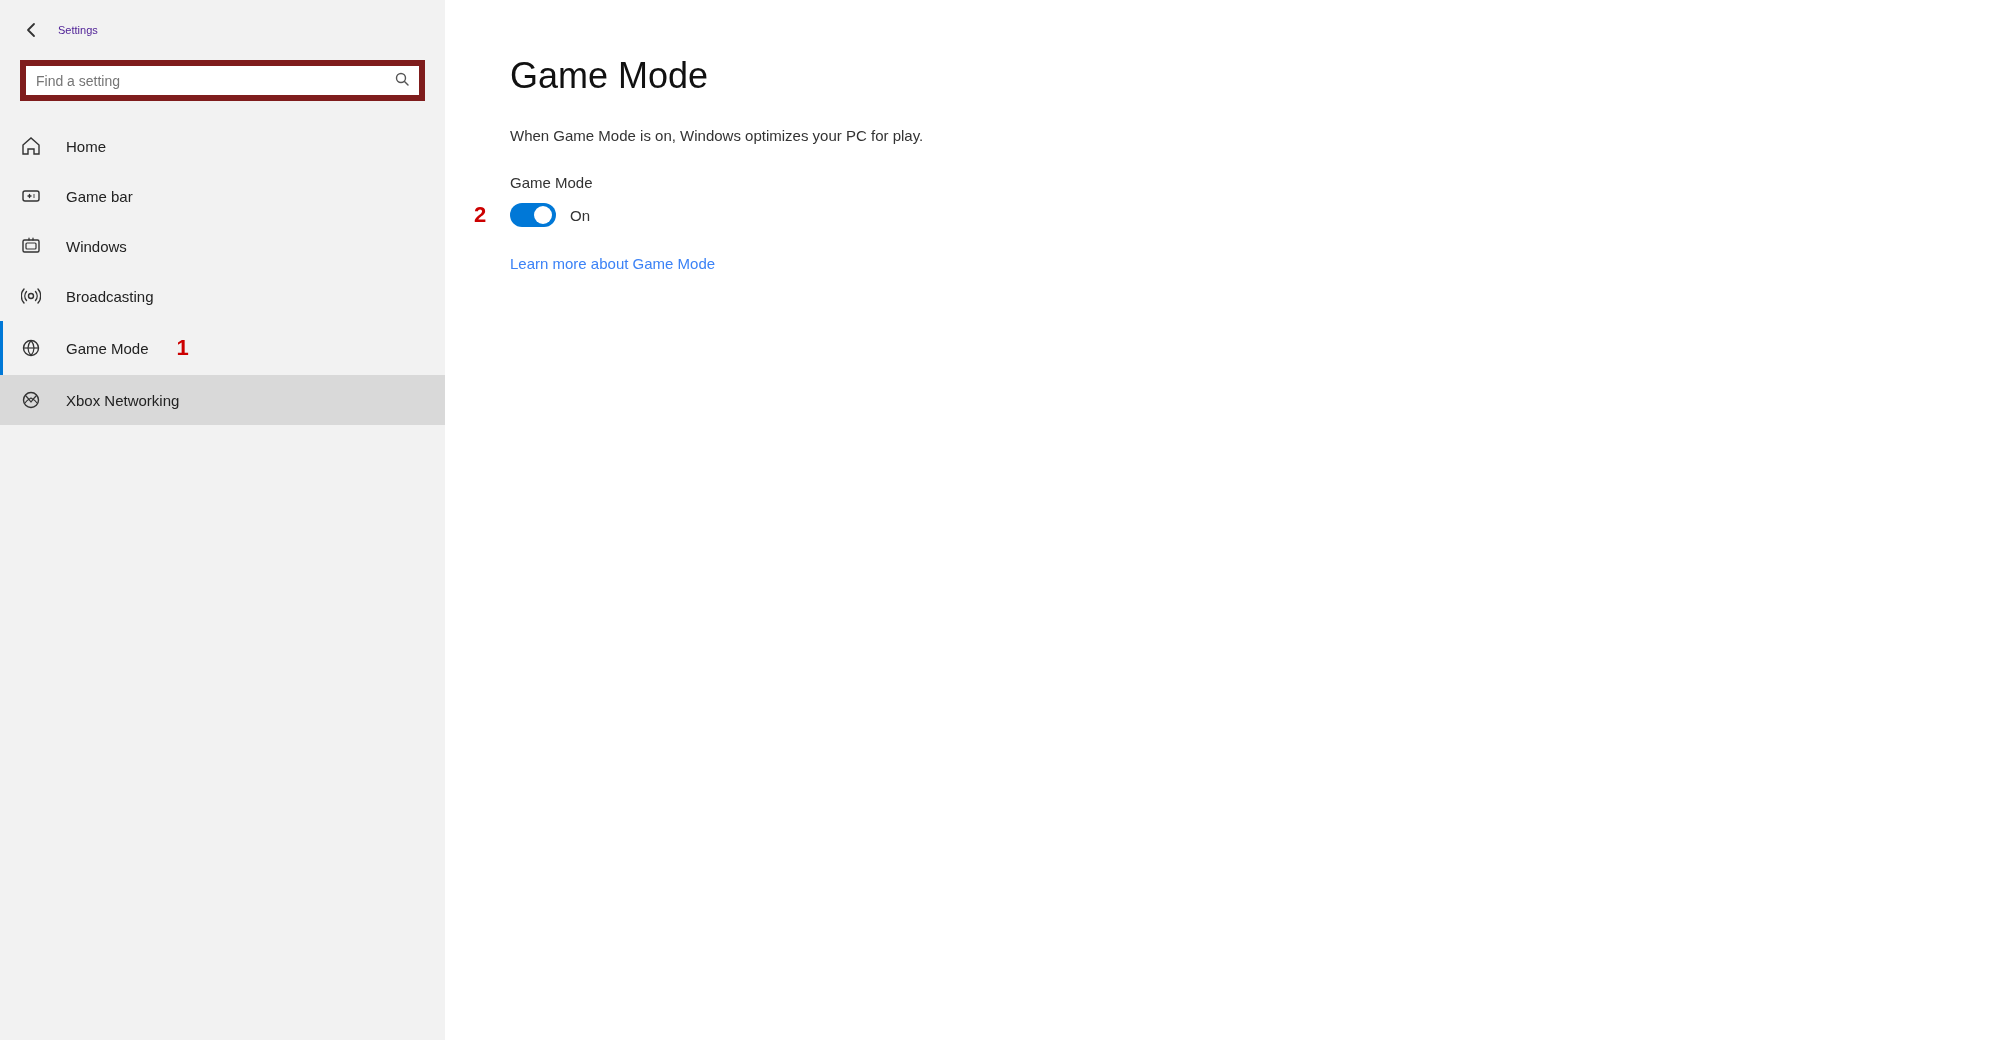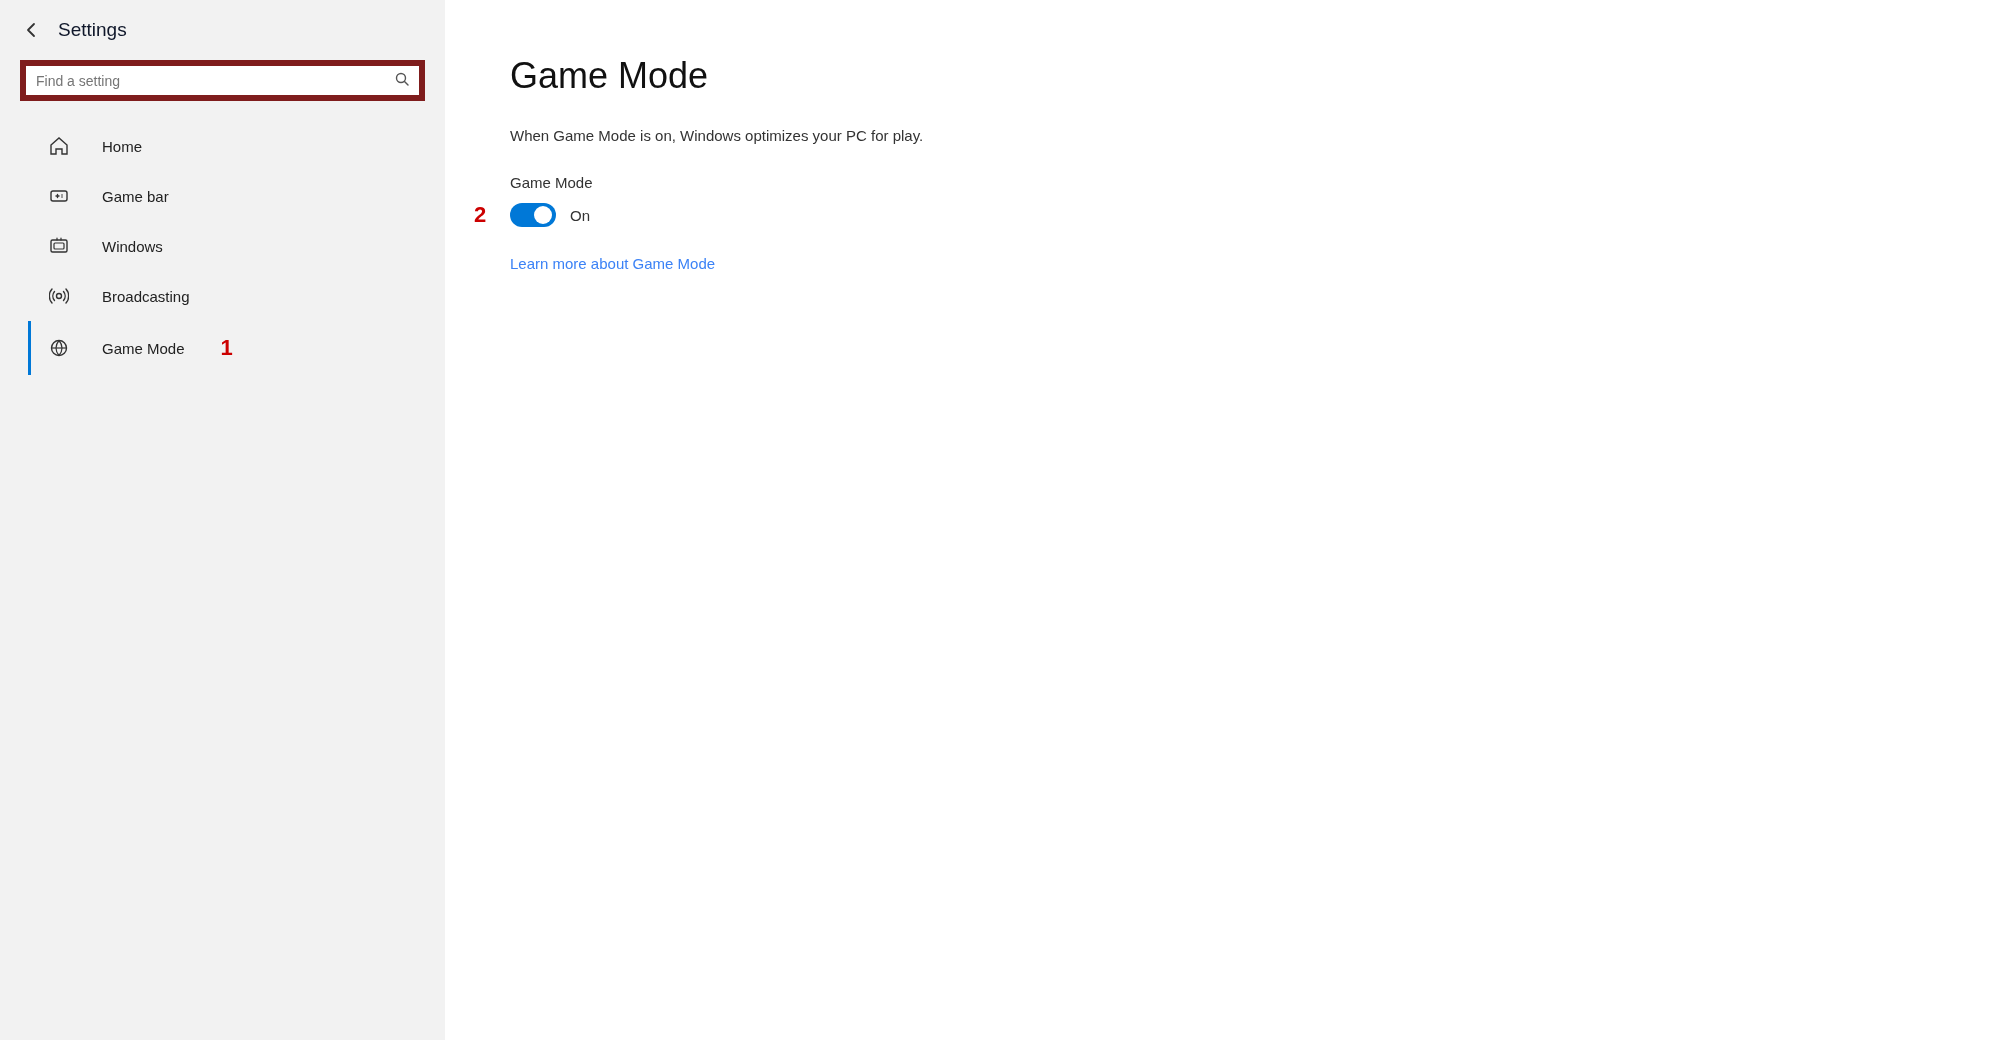--- a/index.html
+++ b/index.html
@@ -34,23 +34,23 @@
       border: none;
       cursor: pointer;
       font-size: 18px;
       color: #333;
       padding: 4px;
       display: flex;
       align-items: center;
     }
 
     .sidebar-title {
-      font-size: 19px;
+      font-size: 11px;
       font-weight: 400;
-      color: #0f172a;
+      color: #4c1d95;
     }
 
     .search-box {
       margin: 0 20px 20px 20px;
       display: flex;
       align-items: center;
       border: 6px solid #7f1d1d;
       background: #fff;
       padding: 6px 10px;
     }
@@ -73,27 +73,26 @@
       font-size: 13px;
       font-weight: 700;
       color: #222;
       padding: 6px 20px 10px 20px;
     }
 
     .nav-item {
       display: flex;
       align-items: center;
       padding: 14px 20px 14px 20px;
-      gap: 32px;
+      gap: 24px;
       cursor: pointer;
       position: relative;
       font-size: 15px;
       color: #222;
       background: transparent;
-      margin-left: 28px;
     }
 
     .nav-item.active {
       background: transparent;
     }
 
     .nav-item.active::before {
       content: '';
       position: absolute;
       left: 0;
@@ -283,20 +282,30 @@
         <circle cx="10" cy="10" r="7.5" stroke="#333" stroke-width="1.4"></circle>
         <path d="M10 2.5C10 2.5 13 6 13 10C13 14 10 17.5 10 17.5" stroke="#333" stroke-width="1.2" fill="none"></path>
         <path d="M10 2.5C10 2.5 7 6 7 10C7 14 10 17.5 10 17.5" stroke="#333" stroke-width="1.2" fill="none"></path>
         <path d="M2.5 10H17.5" stroke="#333" stroke-width="1.2"></path>
       </svg>
     </span>
     <span class="nav-label">Game Mode</span>
     <span class="annotation">1</span>
   </div>
 
+  <div class="nav-item selected">
+    <span class="nav-icon">
+      <svg viewBox="0 0 20 20" fill="none">
+        <circle cx="10" cy="10" r="7.5" stroke="#333" stroke-width="1.4"></circle>
+        <path d="M4.5 5.5C4.5 5.5 7 8 10 12C13 8 15.5 5.5 15.5 5.5" stroke="#333" stroke-width="1.2" stroke-linecap="round" fill="none"></path>
+        <path d="M3.5 13.5C3.5 13.5 6 10 10 8C14 10 16.5 13.5 16.5 13.5" stroke="#333" stroke-width="1.2" stroke-linecap="round" fill="none"></path>
+      </svg>
+    </span>
+    <span class="nav-label">Xbox Networking</span>
+  </div>
 </div>
 
 <div class="main-content">
   <h1 class="page-title">Game Mode</h1>
   <p class="description">When Game Mode is on, Windows optimizes your PC for play.</p>
 
   <p class="setting-label">Game Mode</p>
 
   <div class="toggle-row">
     <span class="annotation-2">2</span>

